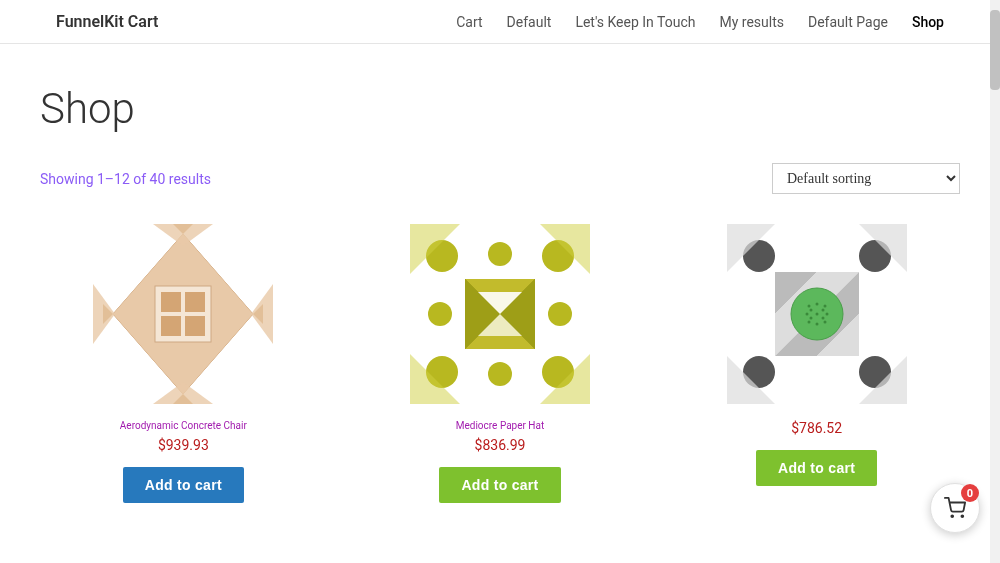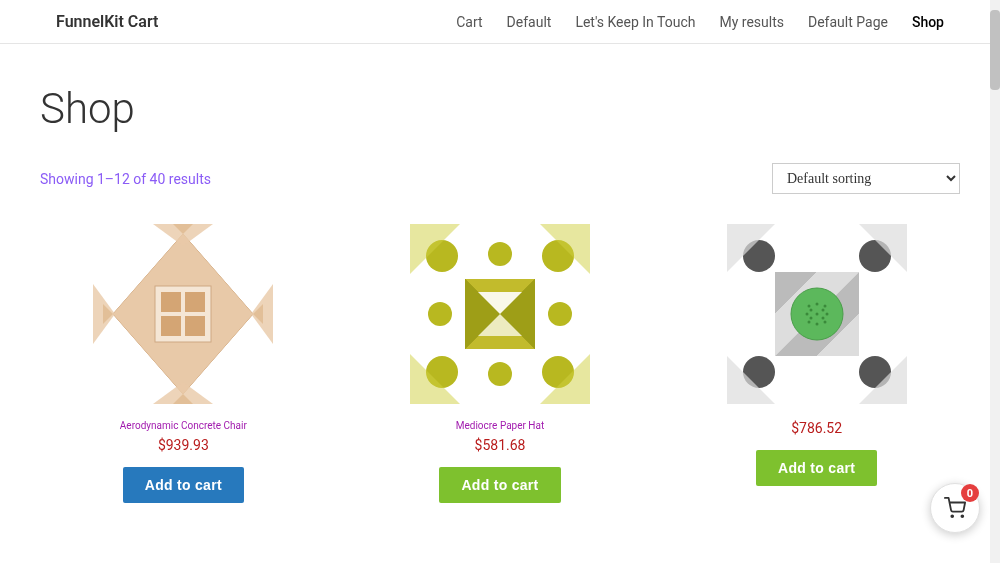--- a/index.html
+++ b/index.html
@@ -268,21 +268,21 @@
         <circle cx="90" cy="150" r="12" fill="#b8b820"></circle>
         <circle cx="30" cy="90" r="12" fill="#b8b820"></circle>
         <circle cx="150" cy="90" r="12" fill="#b8b820"></circle>
 
         <polygon points="0,0 50,0 0,50" fill="#d0d040" opacity="0.5"></polygon>
         <polygon points="180,0 130,0 180,50" fill="#d0d040" opacity="0.5"></polygon>
         <polygon points="0,180 50,180 0,130" fill="#d0d040" opacity="0.5"></polygon>
         <polygon points="180,180 130,180 180,130" fill="#d0d040" opacity="0.5"></polygon>
       </svg>
       <h3 class="product-name">Mediocre Paper Hat</h3>
-      <span class="product-price">$581.68</span>
+      <span class="product-price">$836.99</span>
       <button class="btn-add-to-cart">Add to cart</button>
     </div>
 
     <div class="product-card">
       <svg class="product-image" viewBox="0 0 180 180" xmlns="http://www.w3.org/2000/svg">
         <rect width="180" height="180" fill="white"></rect>
 
         <circle cx="32" cy="32" r="16" fill="#555"></circle>
         <circle cx="148" cy="32" r="16" fill="#555"></circle>
         <circle cx="32" cy="148" r="16" fill="#555"></circle>

